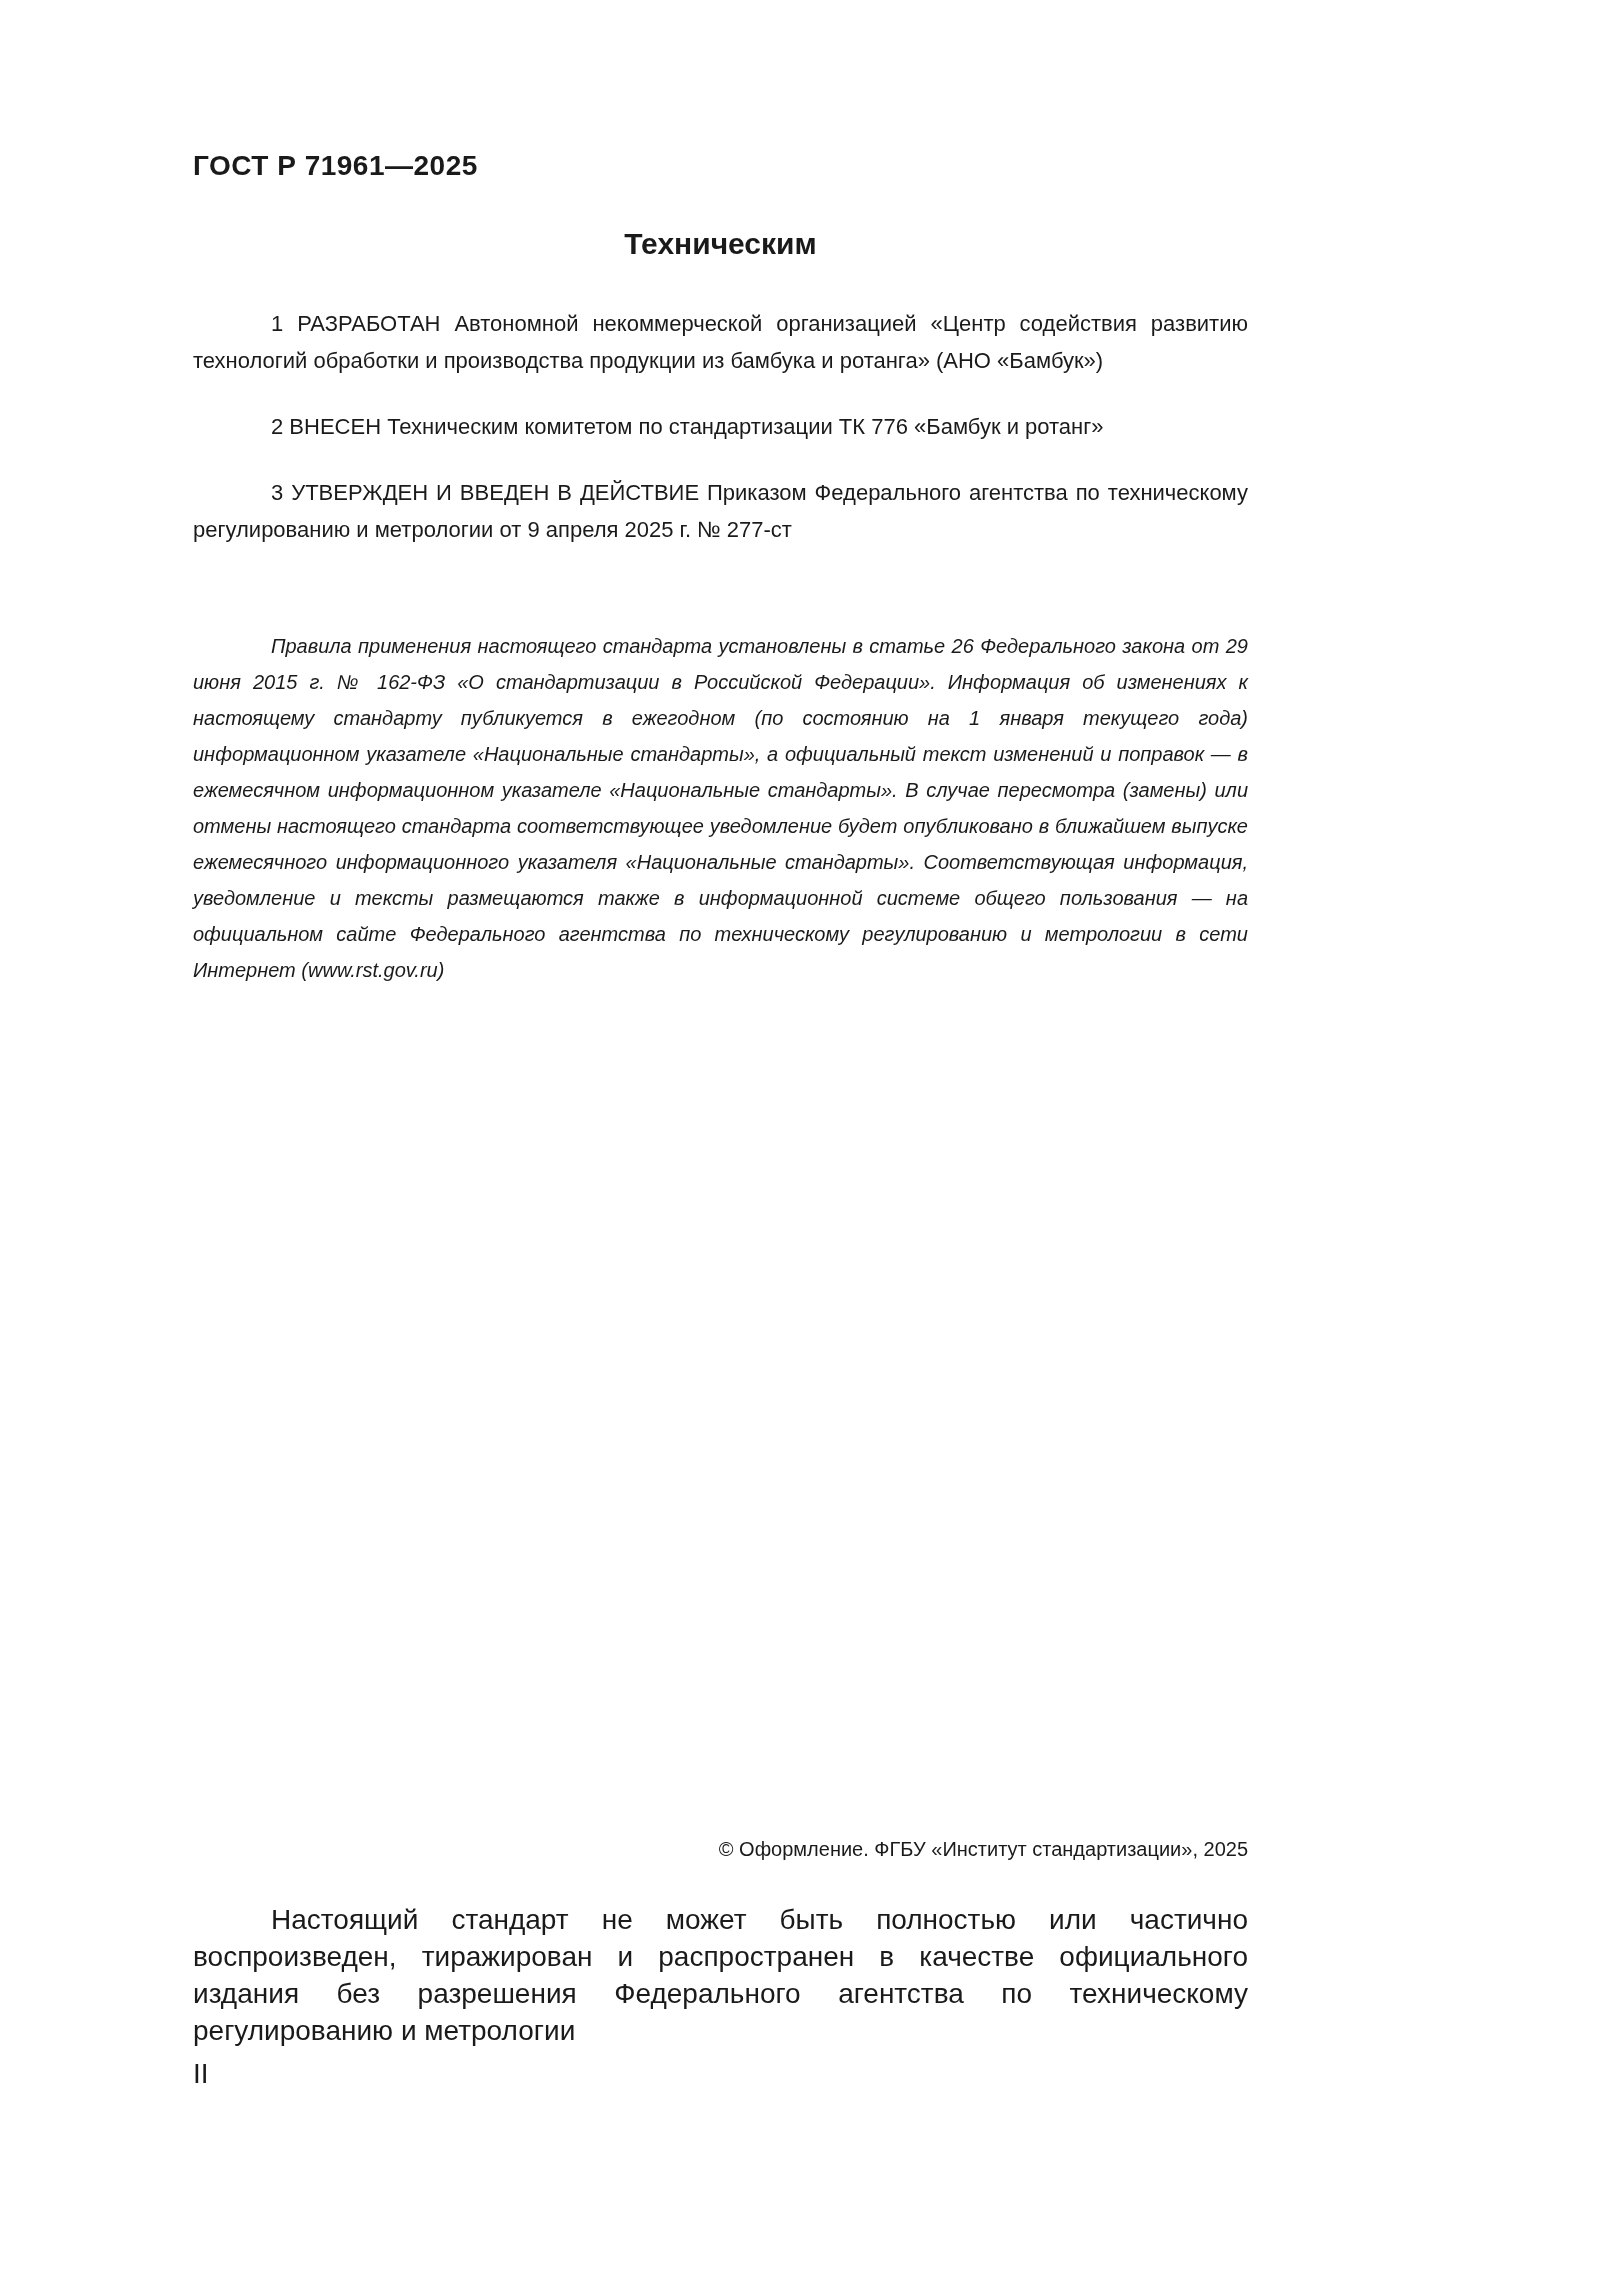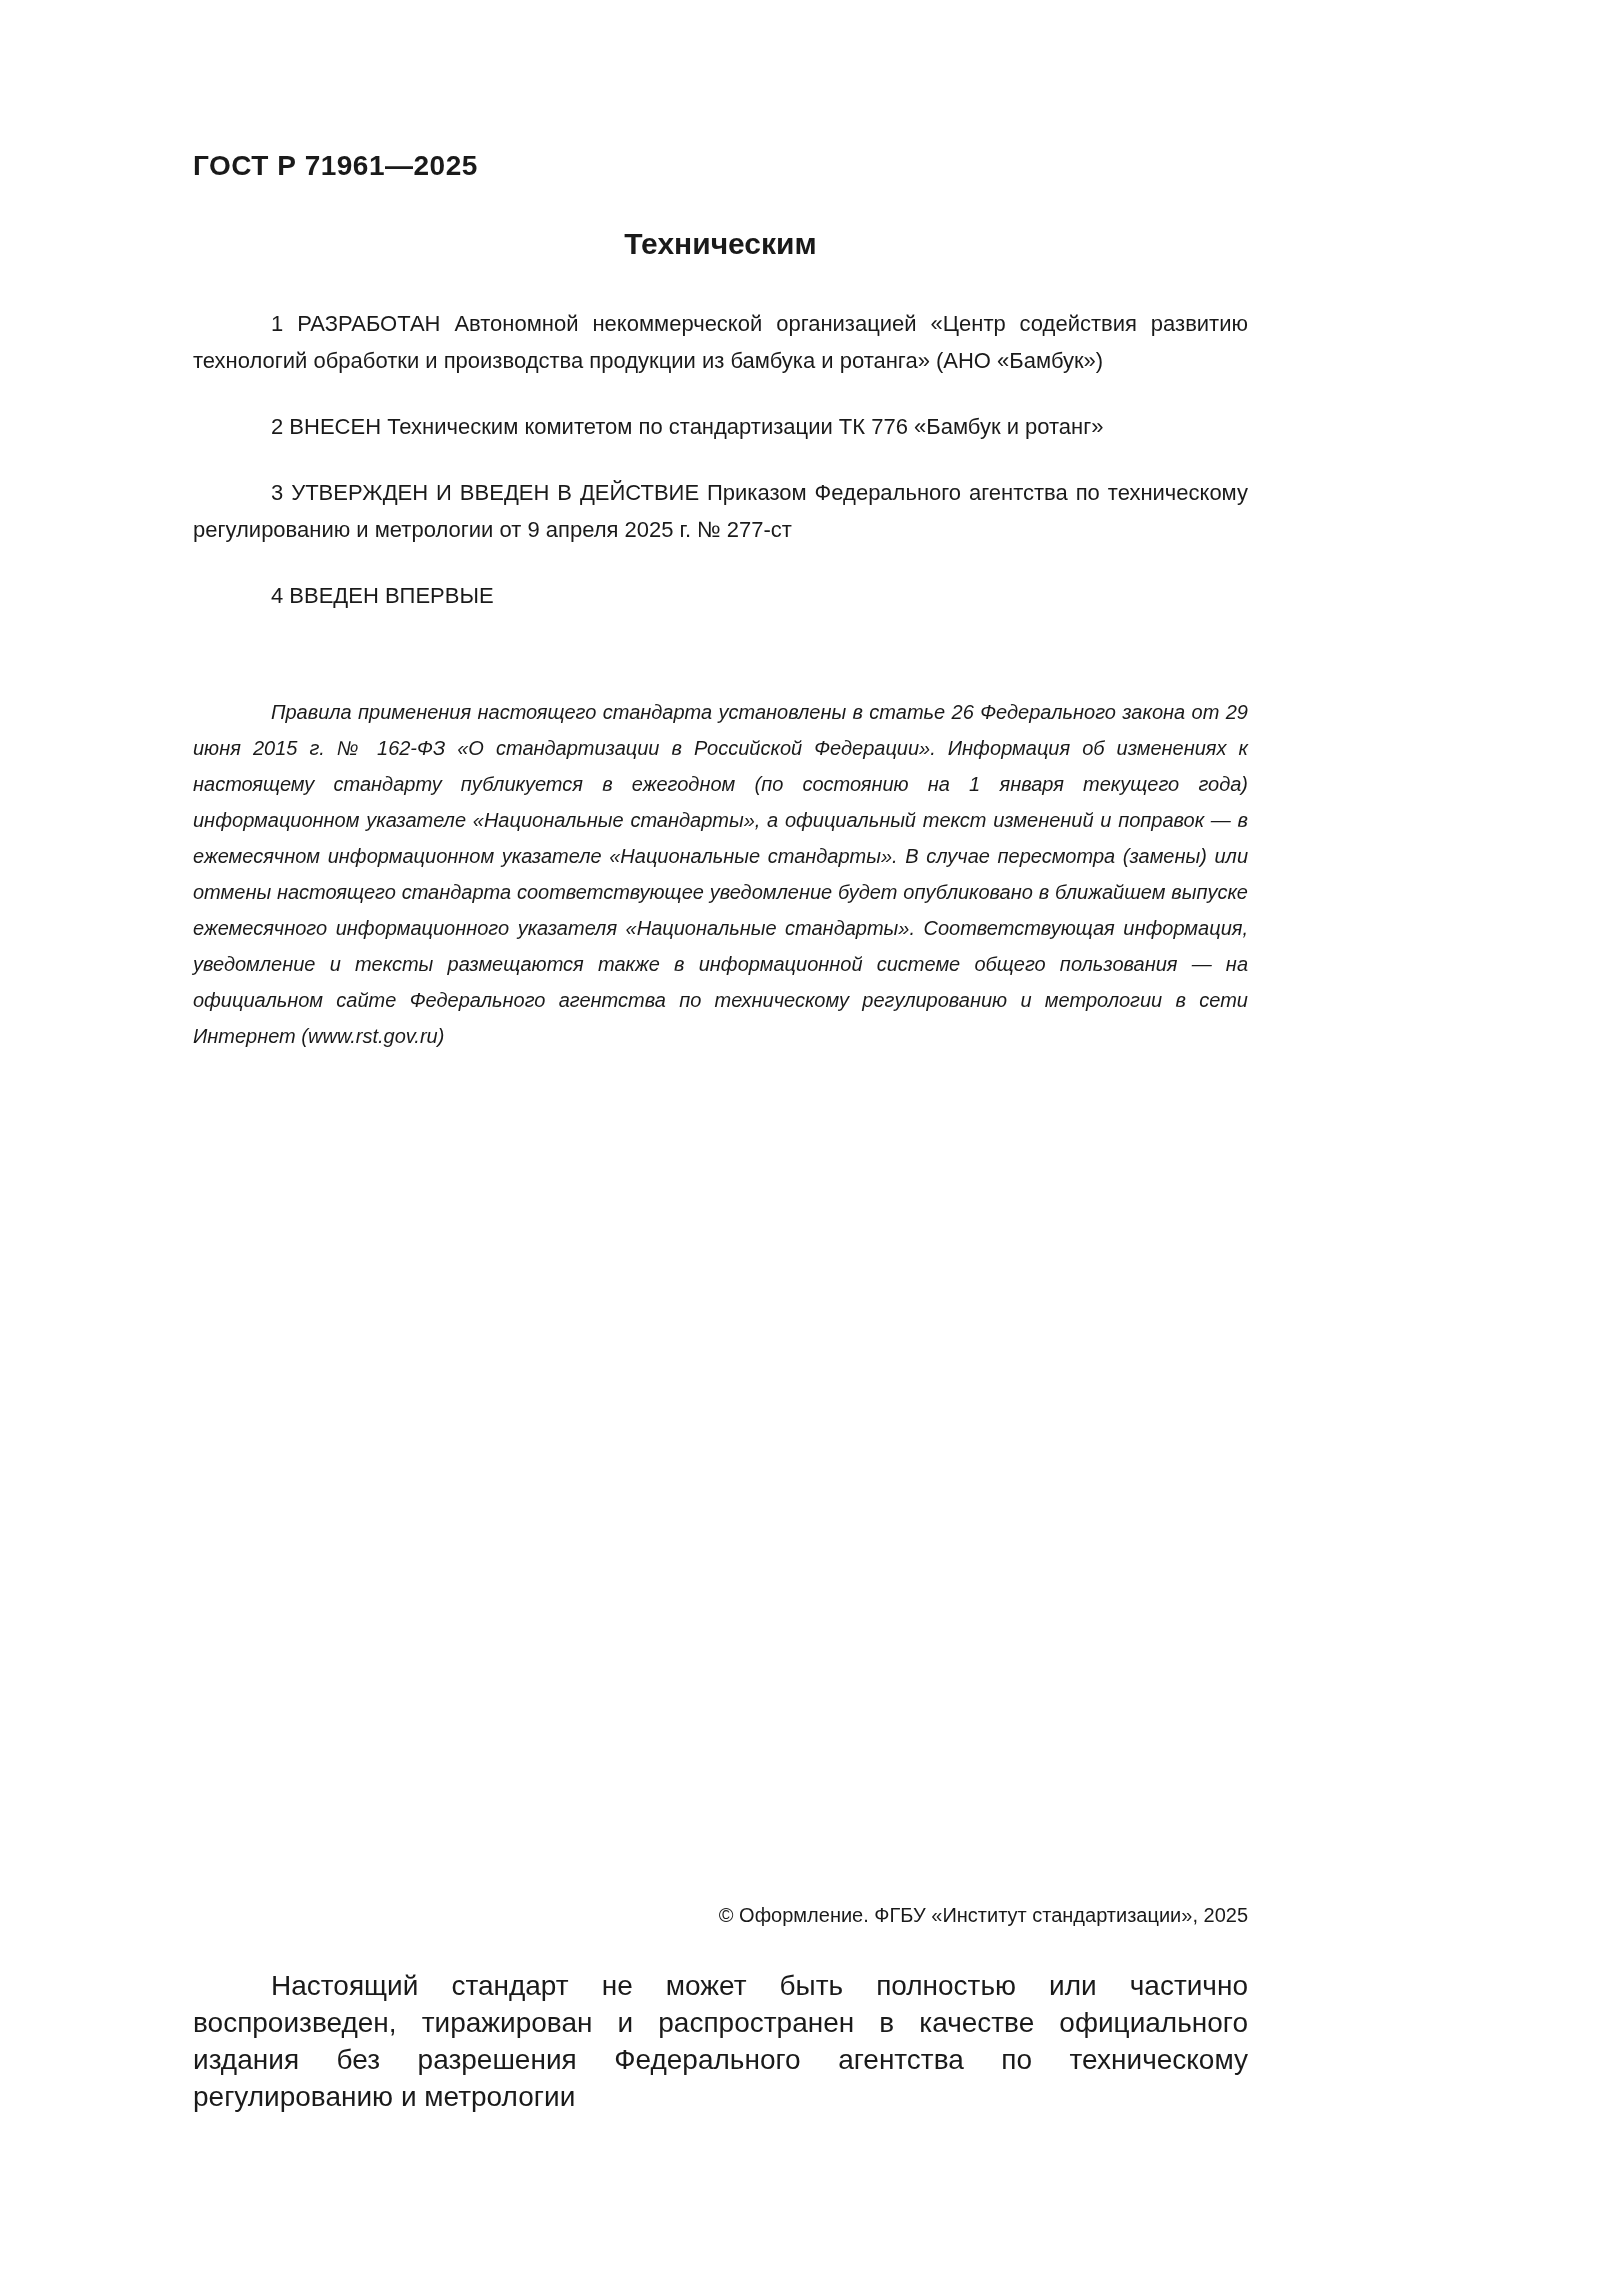--- a/index.html
+++ b/index.html
@@ -76,23 +76,23 @@
   <div class="doc-header">ГОСТ Р 71961—2025</div>
 
   <div class="doc-title">Техническим</div>
 
   <p class="para first">1 РАЗРАБОТАН Автономной некоммерческой организацией «Центр содействия развитию технологий обработки и производства продукции из бамбука и ротанга» (АНО «Бамбук»)</p>
 
   <p class="para">2 ВНЕСЕН Техническим комитетом по стандартизации ТК 776 «Бамбук и ротанг»</p>
 
   <p class="para">3 УТВЕРЖДЕН И ВВЕДЕН В ДЕЙСТВИЕ Приказом Федерального агентства по техническому регулированию и метрологии от 9 апреля 2025 г. № 277-ст</p>
 
-  <p class="para">4 ВВЕДЕН ВПЕРВЫЕ</p>
 
   <p class="legal">Правила применения настоящего стандарта установлены в статье 26 Федерального закона от 29 июня 2015 г. № 162-ФЗ «О стандартизации в Российской Федерации». Информация об изменениях к настоящему стандарту публикуется в ежегодном (по состоянию на 1 января текущего года) информационном указателе «Национальные стандарты», а официальный текст изменений и поправок — в ежемесячном информационном указателе «Национальные стандарты». В случае пересмотра (замены) или отмены настоящего стандарта соответствующее уведомление будет опубликовано в ближайшем выпуске ежемесячного информационного указателя «Национальные стандарты». Соответствующая информация, уведомление и тексты размещаются также в информационной системе общего пользования — на официальном сайте Федерального агентства по техническому регулированию и метрологии в сети Интернет (www.rst.gov.ru)</p>
 
   <div class="copyright">©  Оформление. ФГБУ «Институт стандартизации», 2025</div>
 
   <p class="restriction">Настоящий стандарт не может быть полностью или частично воспроизведен, тиражирован и распространен в качестве официального издания без разрешения Федерального агентства по техническому регулированию и метрологии</p>
 
+  <div class="pagenum">II</div>
 
 </div>
 
 
 </body></html>

